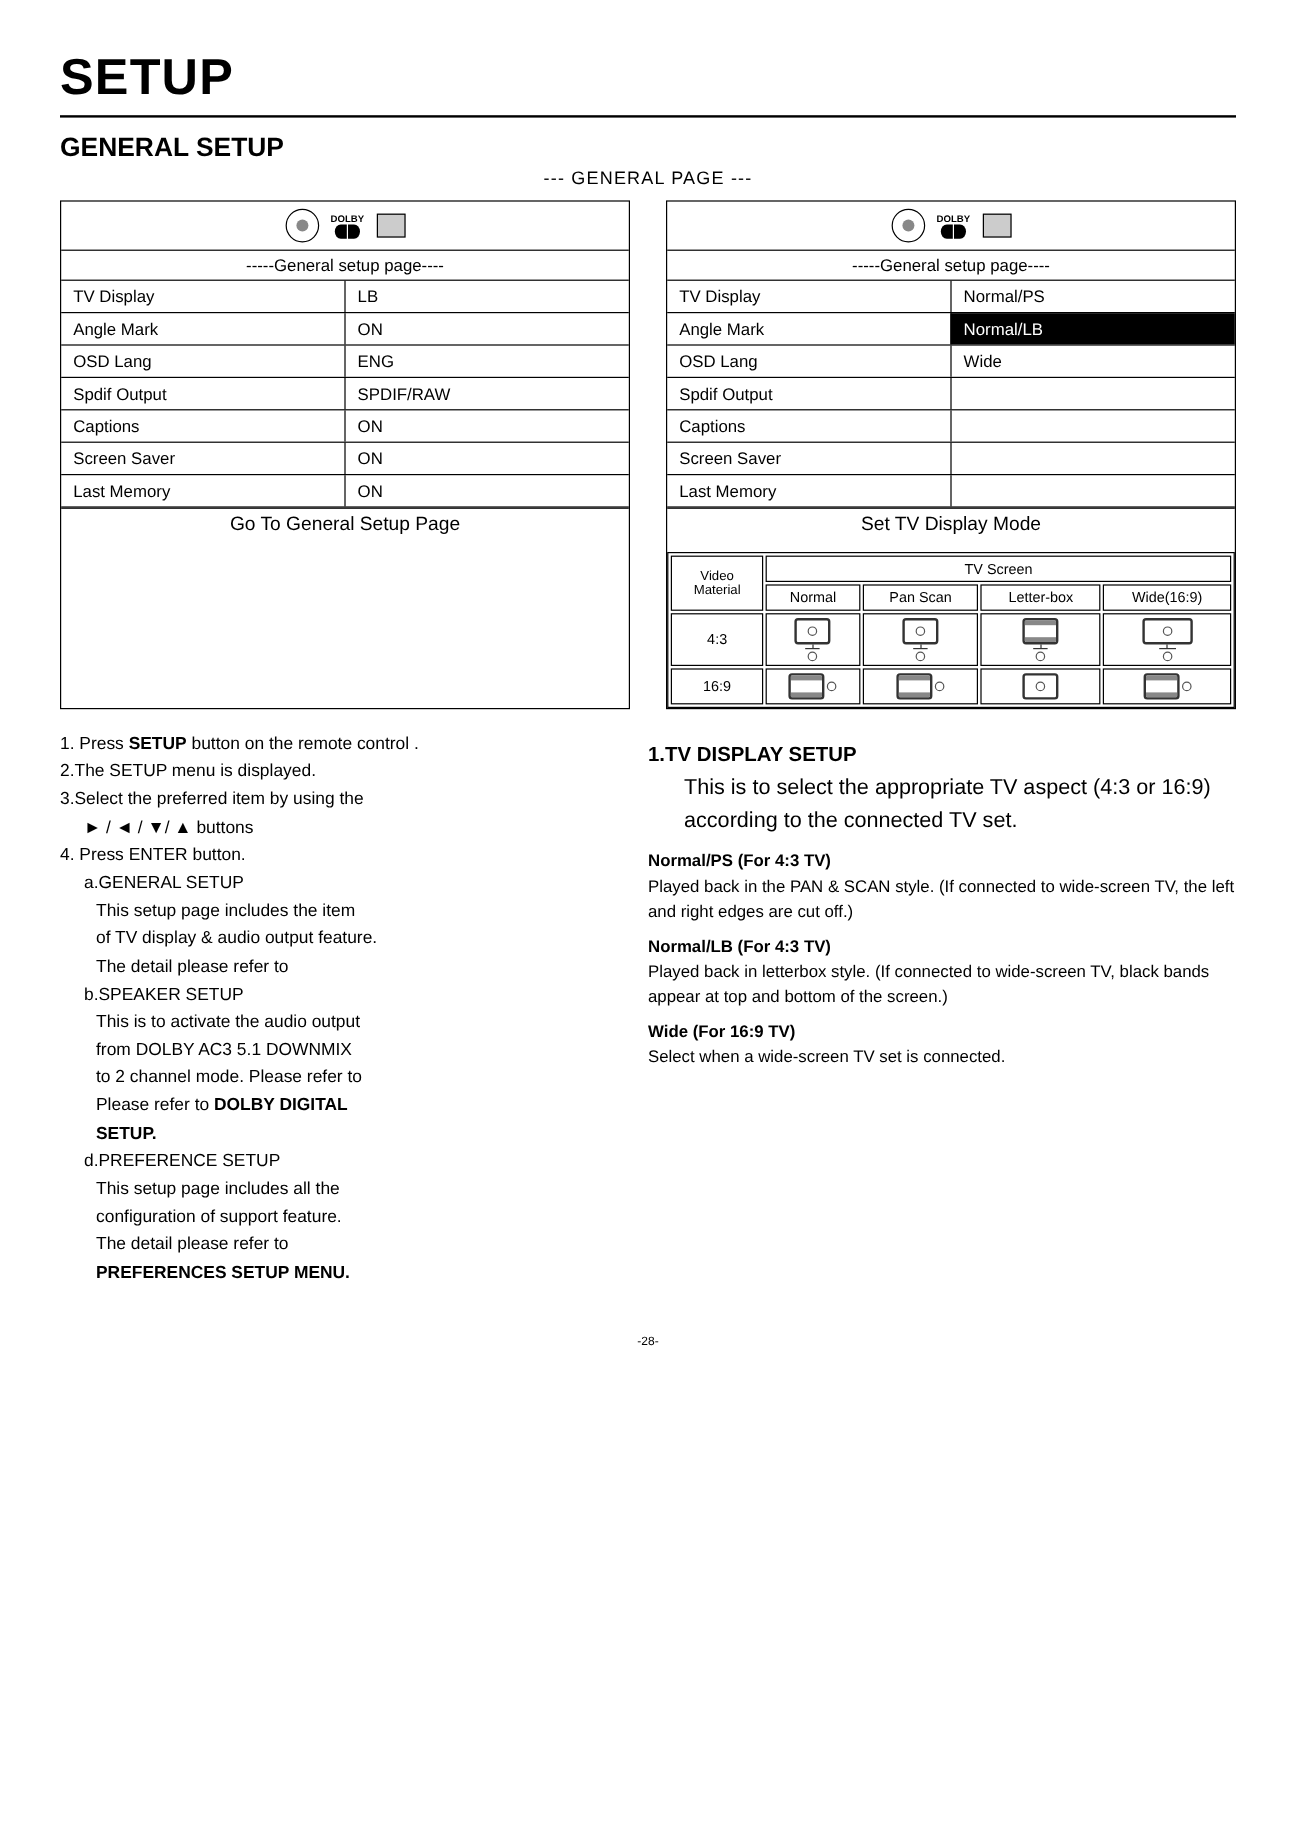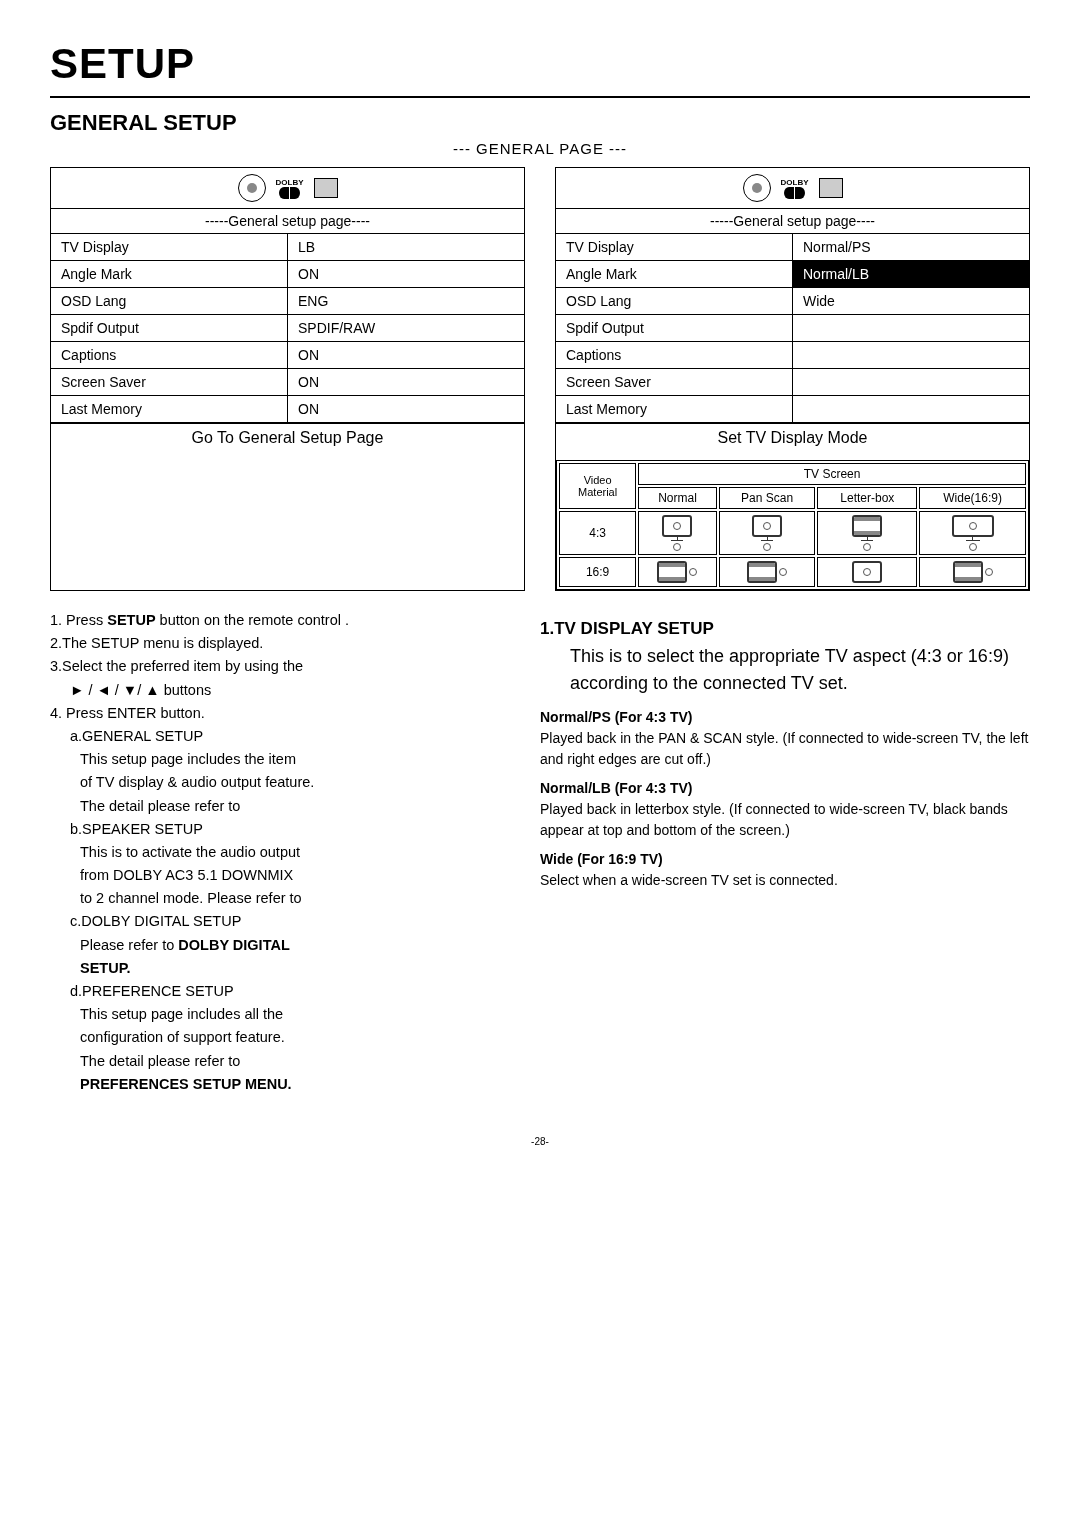--- a/index.html
+++ b/index.html
@@ -401,21 +401,20 @@
       <p class="indent">► / ◄ / ▼/ ▲ buttons</p>
       <p>4. Press ENTER button.</p>
       <p class="indent">a.GENERAL SETUP</p>
       <p class="indent2">This setup page includes the item</p>
       <p class="indent2">of TV display &amp; audio output feature.</p>
       <p class="indent2">The detail please refer to</p>
       <p class="indent">b.SPEAKER SETUP</p>
       <p class="indent2">This is to activate the audio output</p>
       <p class="indent2">from DOLBY AC3 5.1 DOWNMIX</p>
       <p class="indent2">to 2 channel mode.  Please refer to</p>
-      <p class="indent">c.DOLBY DIGITAL SETUP</p>
       <p class="indent2">Please refer to <strong>DOLBY DIGITAL</strong></p>
       <p class="indent2"><strong>SETUP.</strong></p>
       <p class="indent">d.PREFERENCE SETUP</p>
       <p class="indent2">This setup page includes all the</p>
       <p class="indent2">configuration of support feature.</p>
       <p class="indent2">The detail please refer to</p>
       <p class="indent2"><strong>PREFERENCES SETUP MENU.</strong></p>
     </div>
   </div>
 

